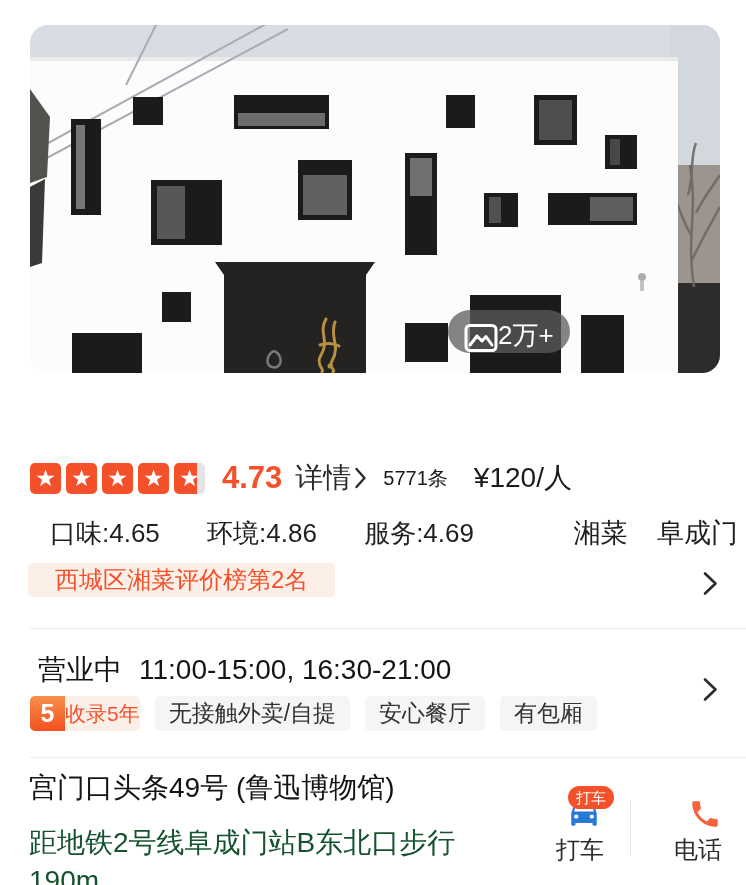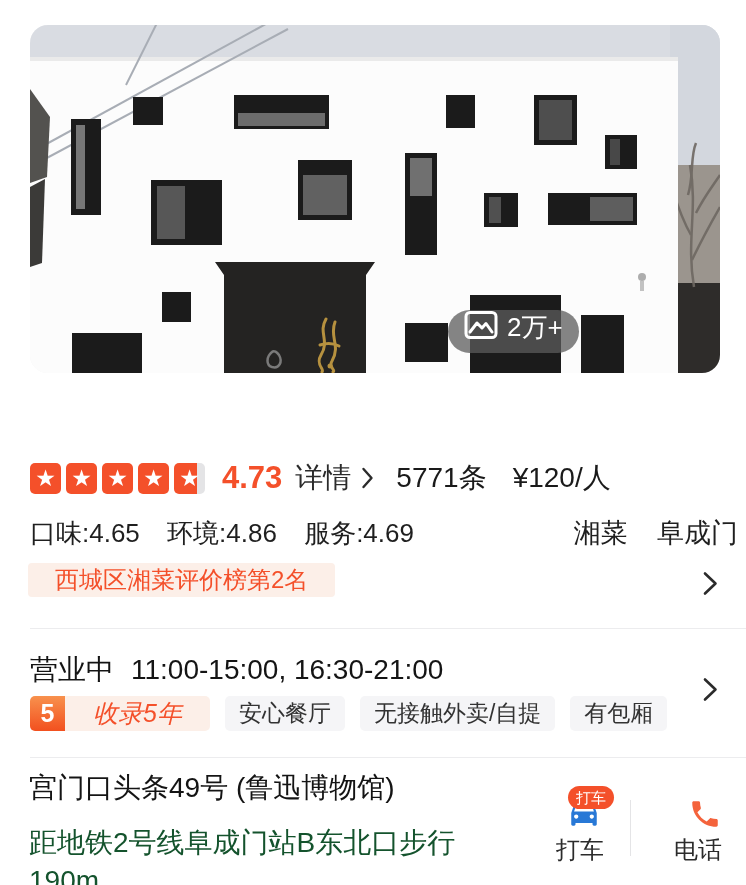--- a/index.html
+++ b/index.html
@@ -3,66 +3,66 @@
 <meta charset="utf-8">
 <style>
   html,body{margin:0;padding:0;background:#fff;}
   #app{position:relative;width:746px;height:885px;background:#fff;overflow:hidden;
        font-family:"Liberation Sans","DejaVu Sans",sans-serif;color:#141414;}
 
   
   .photo{position:absolute;left:30px;top:25px;width:690px;height:348px;
          border-radius:18px;overflow:hidden;background:#f2f2f2;}
   .media-badge{position:absolute;top:285px;height:43px;border-radius:22px;
-         background:rgba(92,92,92,.75);color:#fff;display:flex;align-items:flex-start;
-         padding:0 16px;gap:9px;font-size:26px;}
+         background:rgba(92,92,92,.75);color:#fff;display:flex;align-items:flex-end;
+         padding:0 16px;font-size:26px;}
   .media-badge.photos{left:418px;}
   .media-badge.videos{left:577px;}
 
   
   .title{position:absolute;left:30px;top:391px;margin:0;font-size:35px;font-weight:700;
          color:#101010;letter-spacing:.5px;}
 
   
   .star-row{position:absolute;left:30px;top:459px;display:flex;align-items:center;}
   .star{width:31px;height:31px;border-radius:5px;margin-right:5px;
         background:var(--accent,#F4502A);display:flex;align-items:center;justify-content:center;
         color:#fff;font-size:23px;line-height:31px;}
   .score{margin-left:12px;font-size:31px;font-weight:600;color:var(--accent,#F4502A);text-align:center;}
-  .details{margin-left:13px;display:flex;align-items:center;gap:10px;font-size:28px;color:#2b2b2b;
+  .details{margin-left:13px;display:flex;align-items:center;gap:3px;font-size:28px;color:#2b2b2b;
            text-decoration:none;cursor:pointer;}
-  .reviews{margin-left:22px;font-size:28px;color:#1a1a1a;}
+  .reviews{margin-left:16px;font-size:20px;color:#1a1a1a;}
   .price{margin-left:26px;font-size:28px;color:#1a1a1a;}
 
   
   .score-row{position:absolute;left:30px;top:516px;font-size:26px;color:#1f1f1f;}
-  .score-row span{margin-right:20px;}
+  .score-row span{margin-right:20px;margin-left:20px;}
   .cat-row{position:absolute;right:8px;top:515px;font-size:27px;color:#1f1f1f;}
   .cat-row span{margin-left:22px;}
 
   
   .rank{position:absolute;left:28px;top:563px;background:var(--accent-bg,#FCEFE8);
         color:var(--accent,#F4502A);font-size:24px;line-height:34px;padding:0 27px;
         border-radius:4px;cursor:pointer;}
   .chev{position:absolute;left:701px;}
   .chev1{top:571px;} .chev2{top:677px;}
 
   .divider{position:absolute;left:30px;width:716px;height:1px;background:#ECECEE;}
   .d1{top:628px;} .d2{top:757px;}
 
   
   .hours-row{position:absolute;left:30px;top:651px;font-size:28px;color:#141414;cursor:pointer;}
-  .hours-row .status{margin-right:17px;}
+  .hours-row .status{margin-right:17px;margin-left:8px;}
   .tags-row{position:absolute;left:30px;top:696px;display:flex;align-items:center;gap:15px;}
   .years{display:flex;align-items:stretch;}
   .years-num{width:35px;height:35px;background:linear-gradient(180deg,#F8914D,#F2501F);
         border-radius:5px 0 0 5px;color:#fff;font-size:25px;font-weight:700;
         display:flex;align-items:center;justify-content:center;}
   .years-label{background:var(--accent-bg,#FCEFE8);color:var(--accent,#F4502A);
-        font-size:25px;line-height:35px;padding:0 28px;border-radius:0 5px 5px 0;font-style:italic;}
+        font-size:21px;line-height:35px;padding:0 0;border-radius:0 5px 5px 0;}
   .tag{background:var(--tag-bg,#F5F5F7);color:#333;font-size:23px;line-height:35px;
         padding:0 14px;border-radius:5px;}
 
   
   .address{position:absolute;left:29px;top:769px;width:480px;cursor:pointer;}
   .addr1{font-size:28px;color:#141414;margin-bottom:17px;}
   .addr2{font-size:28px;color:#14532d;line-height:38px;}
 
   
   .action{position:absolute;width:66px;text-align:right;cursor:pointer;}
@@ -193,22 +193,22 @@
   </div>
   <svg class="chev chev2" width="18" height="25" viewBox="0 0 18 25">
     <path d="M4,2.5 L14.5,12.5 L4,22.5" stroke="#2b2b2b" stroke-width="2.6" fill="none" stroke-linecap="round" stroke-linejoin="round"></path>
   </svg>
 
   <div class="tags-row">
     <div class="years">
       <span class="years-num">5</span>
       <span class="years-label">收录5年</span>
     </div>
+    <span class="tag">无接触外卖/自提</span>
     <span class="tag">安心餐厅</span>
-    <span class="tag">无接触外卖/自提</span>
     <span class="tag">有包厢</span>
   </div>
 
   <div class="divider d2"></div>
 
   <div class="address">
     <div class="addr1">宫门口头条49号 (鲁迅博物馆)</div>
     <div class="addr2">距地铁2号线阜成门站B东北口步行</div>
     <div class="addr2">190m</div>
   </div>

